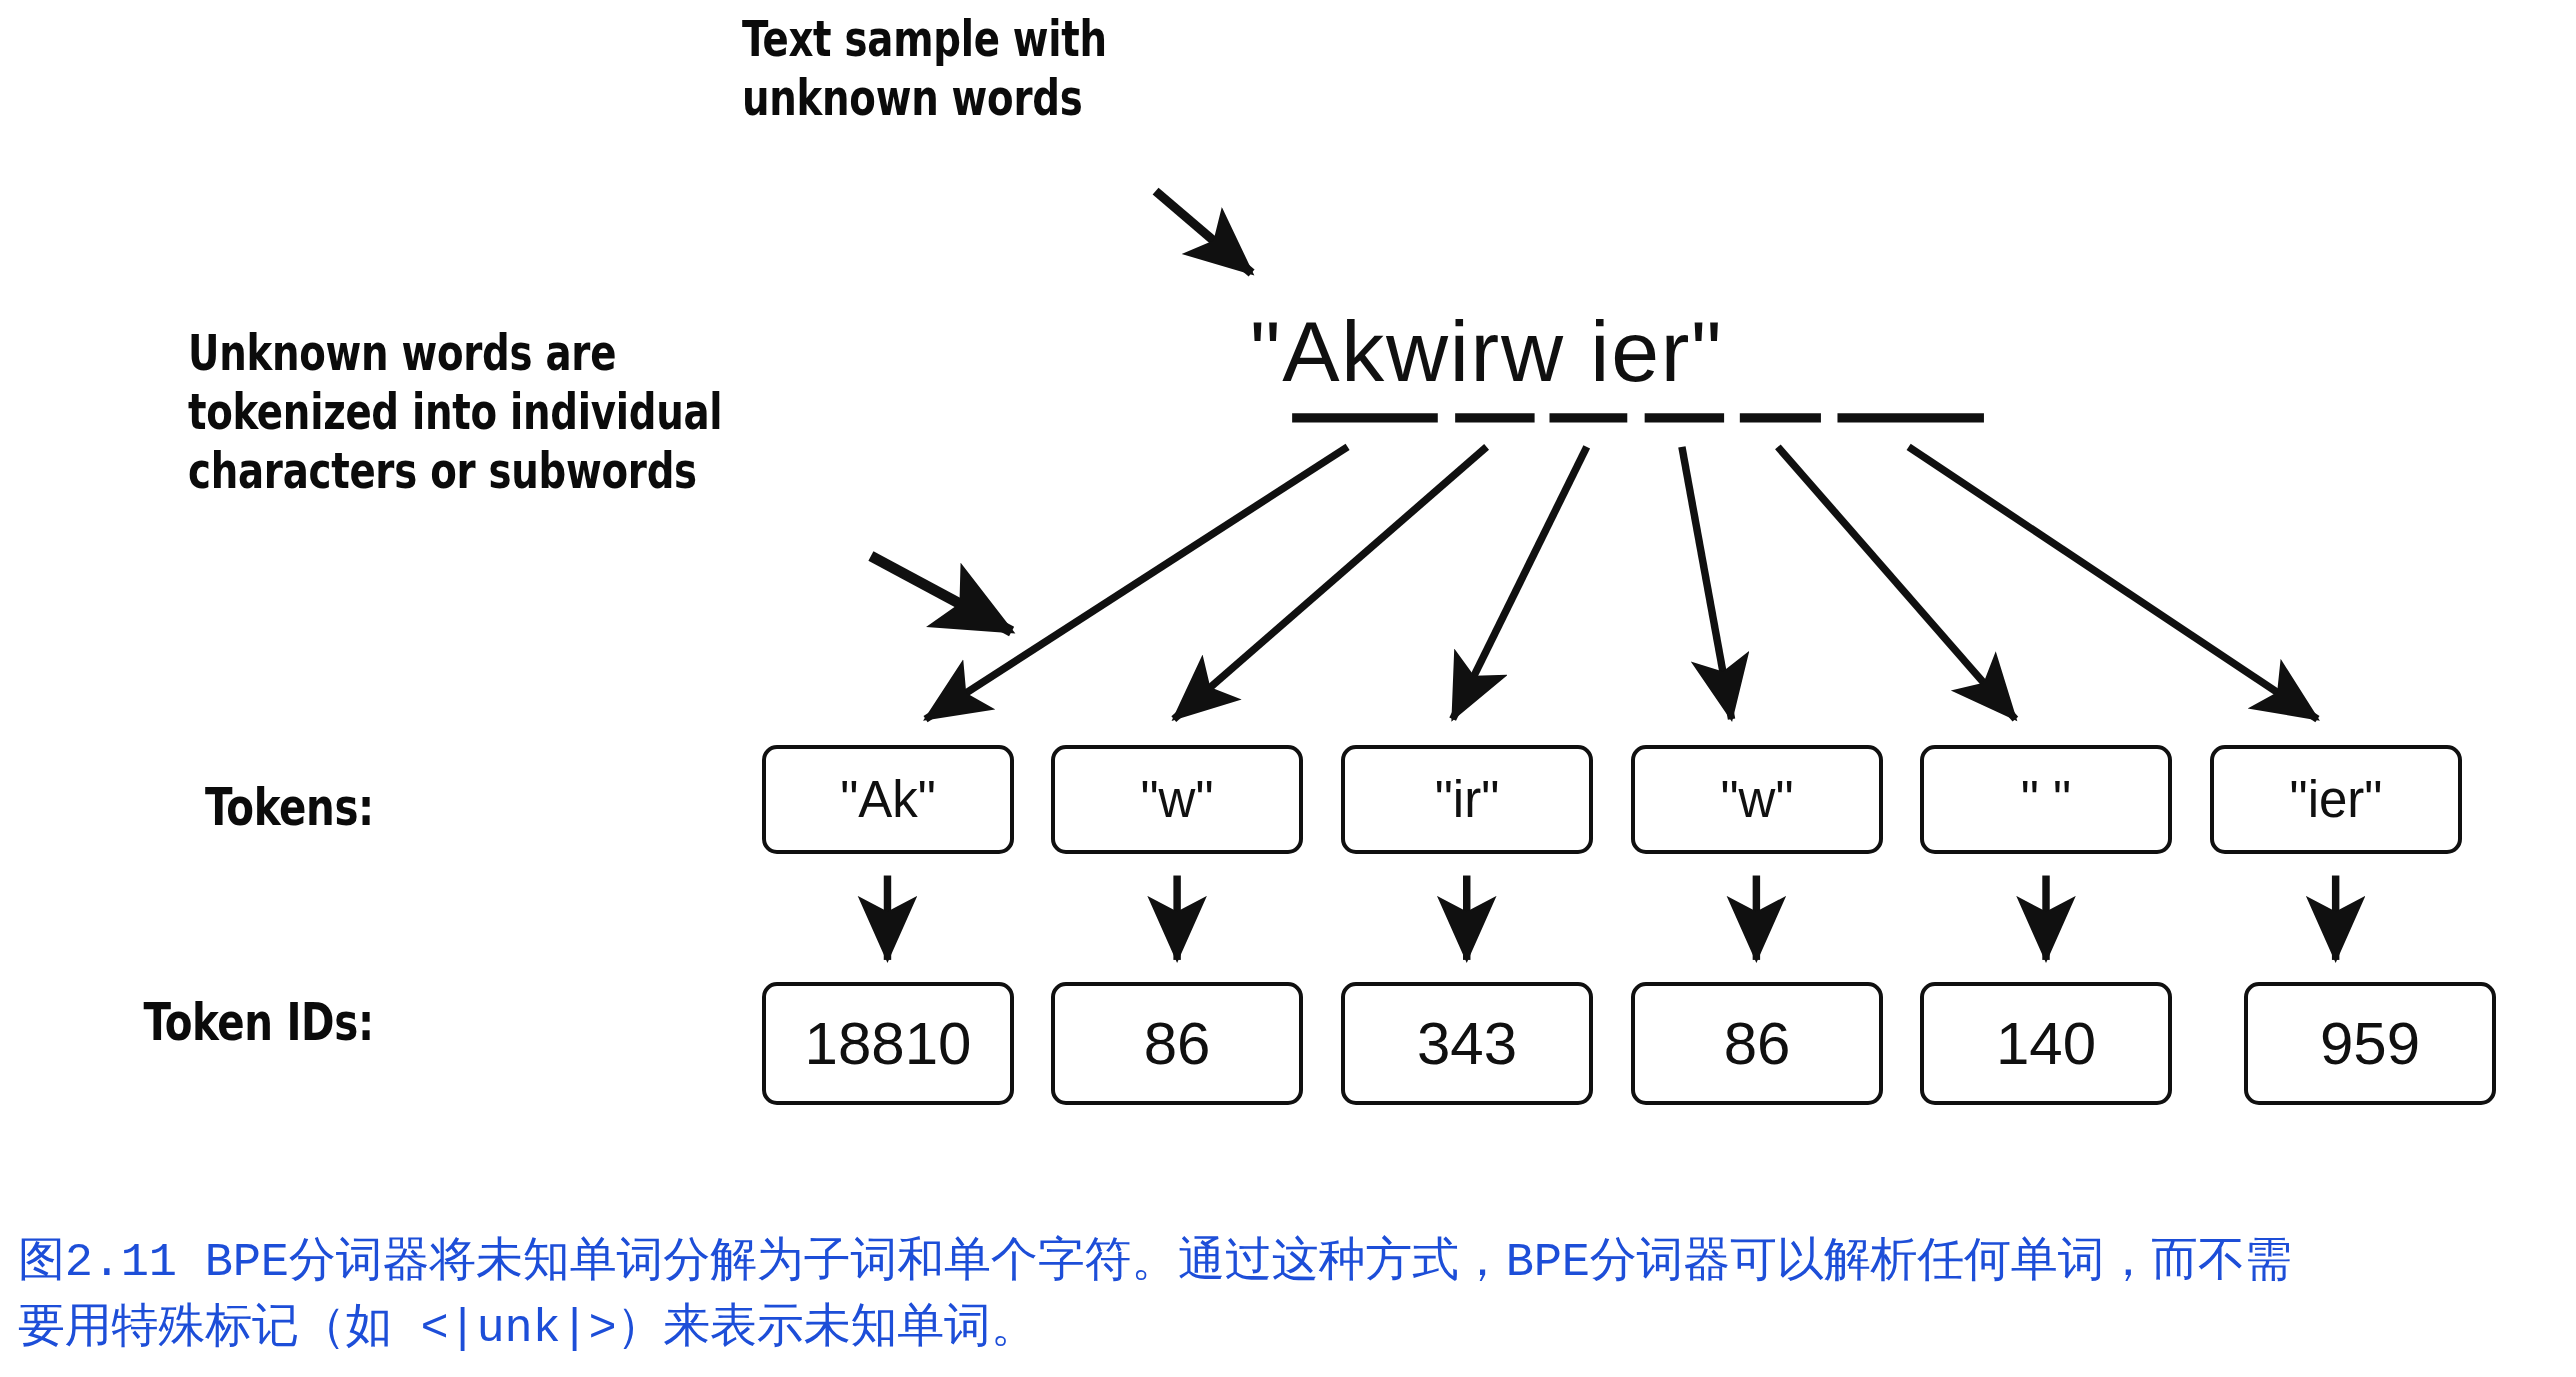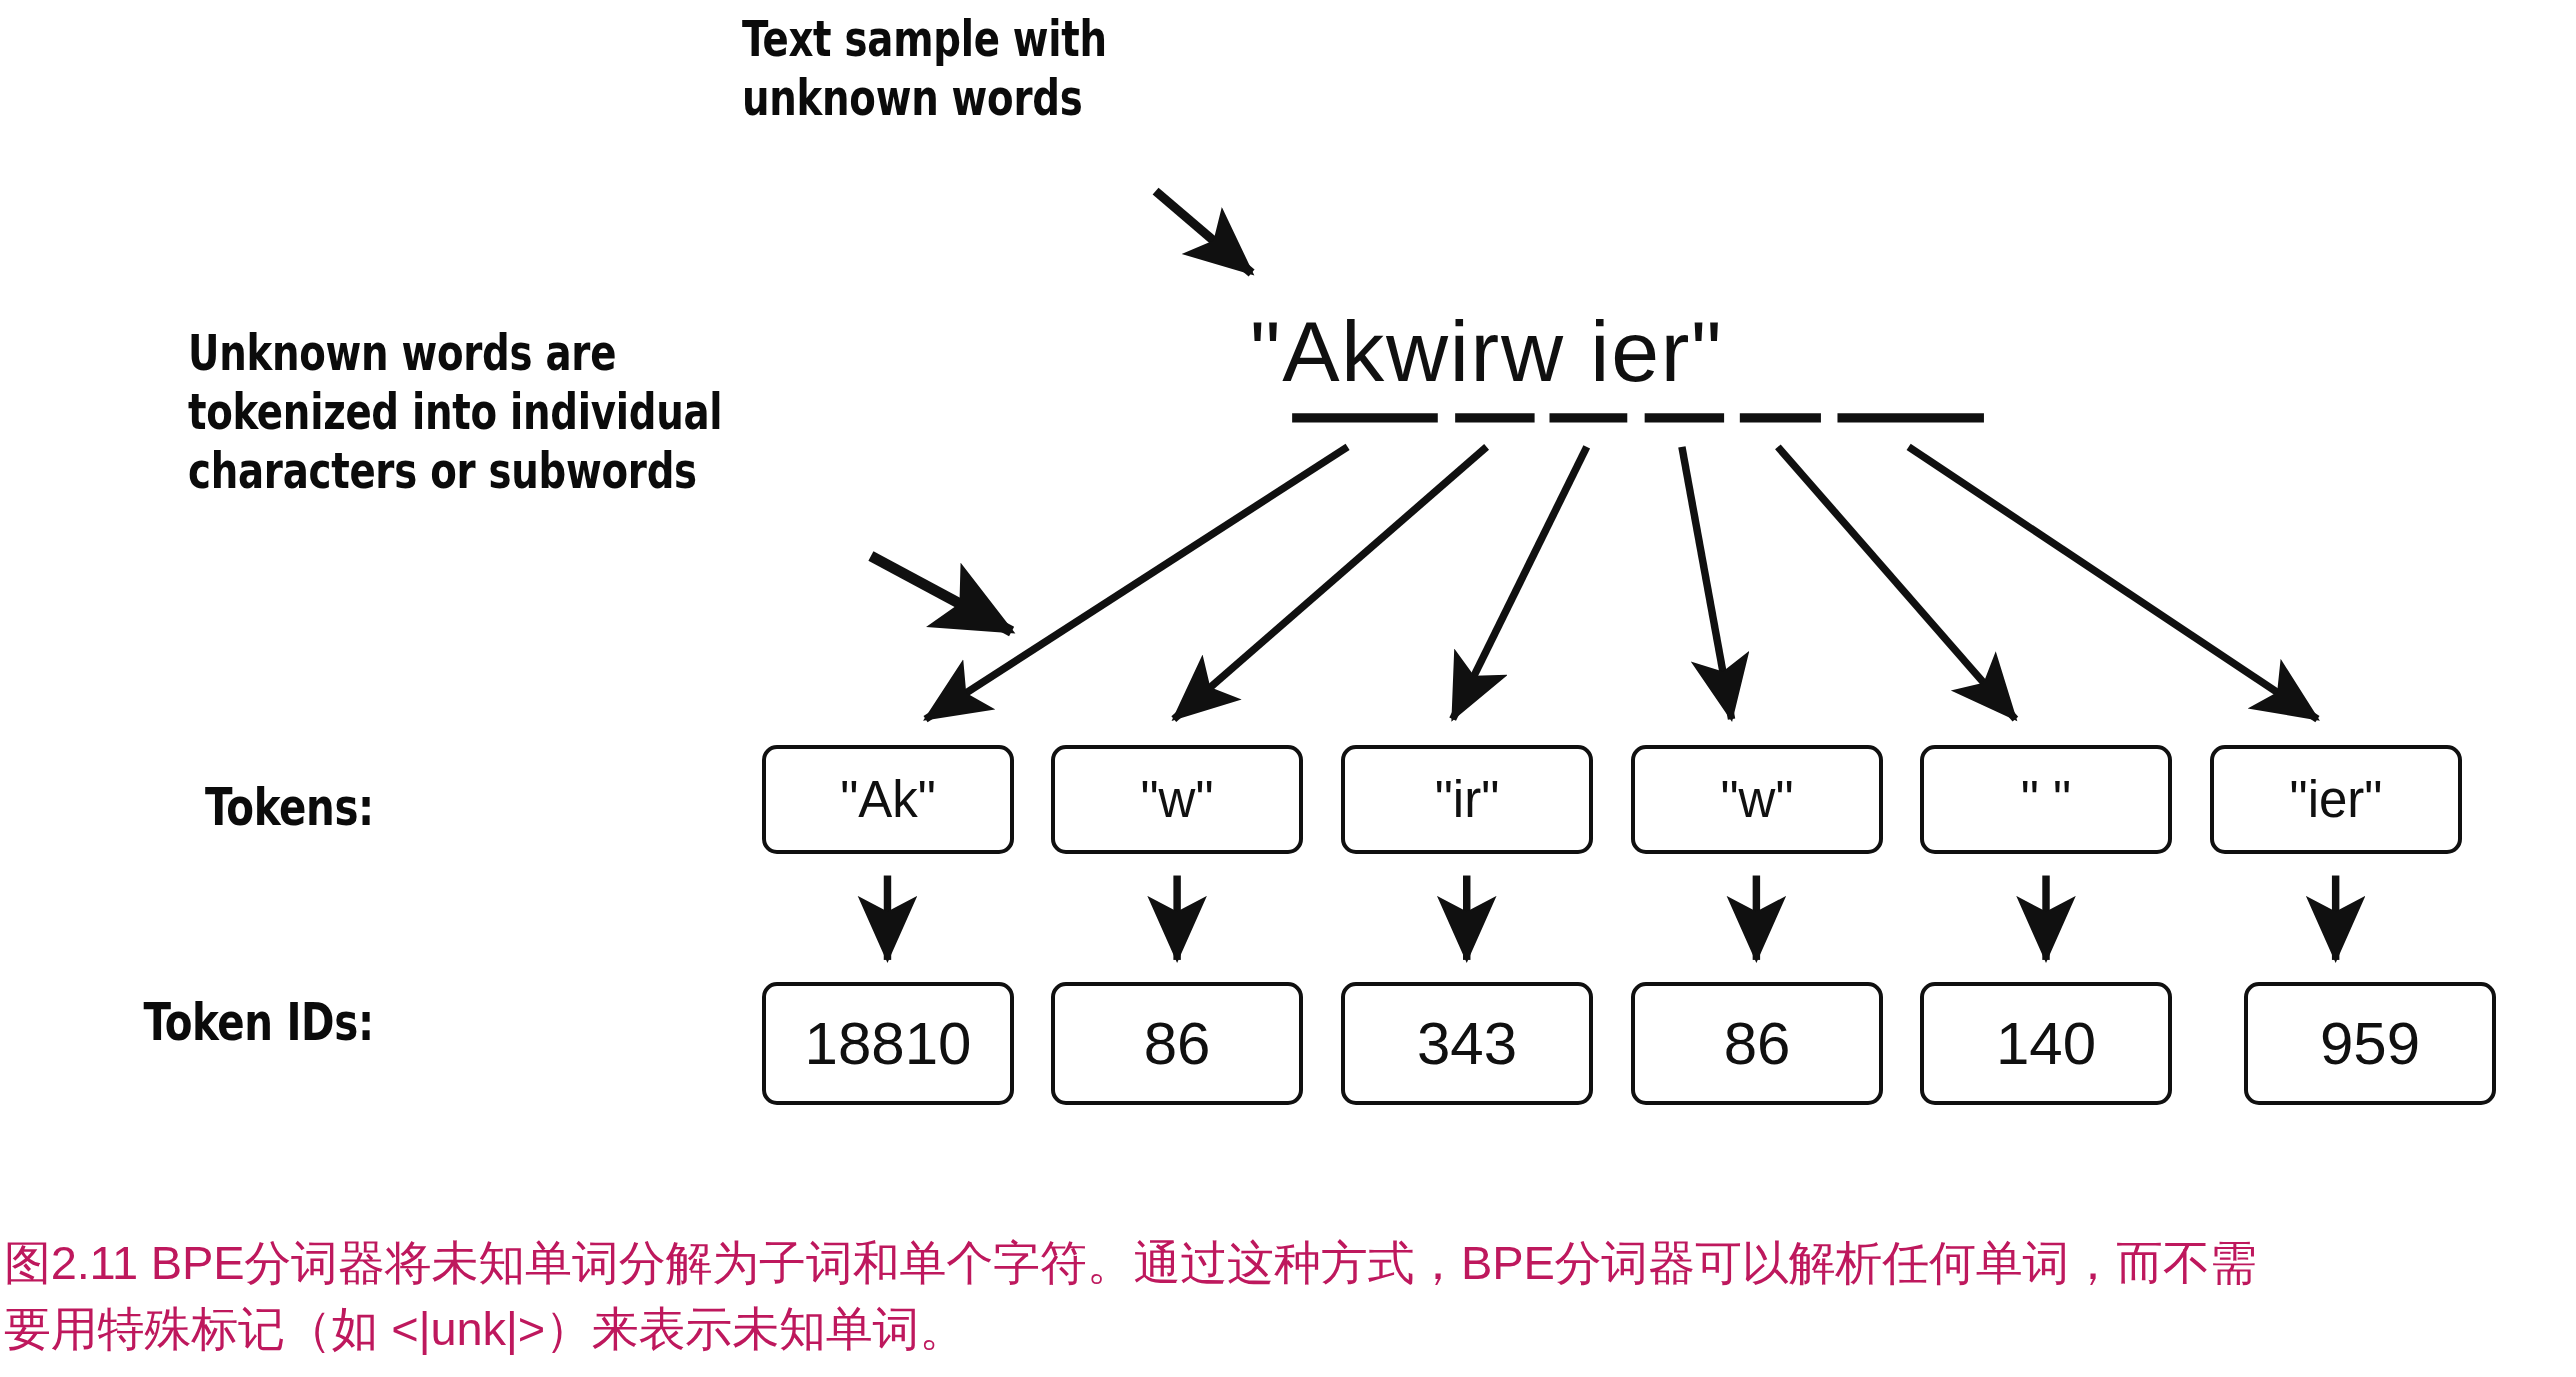--- a/index.html
+++ b/index.html
@@ -119,25 +119,25 @@
   .id-box {
     top: 982px;
     height: 123px;
     font-size: 60px;
   }
   .box-text { white-space: pre; display: block; }
 
   
   #caption {
     position: absolute;
-    left: 4px;
+    left: 18px;
     top: 1230px;
     width: 2558px;
-    color: #be185d;
-    font-family: Liberation Sans, sans-serif;
+    color: #1d4ed8;
+    font-family: Liberation Mono, monospace;
     font-size: 47px;
     line-height: 1.40;
     letter-spacing: -0.2px;
   }
   #caption .cap-line { display: block; white-space: pre; }
 </style>
 </head>
 <body>
 
 <div id="figure">

